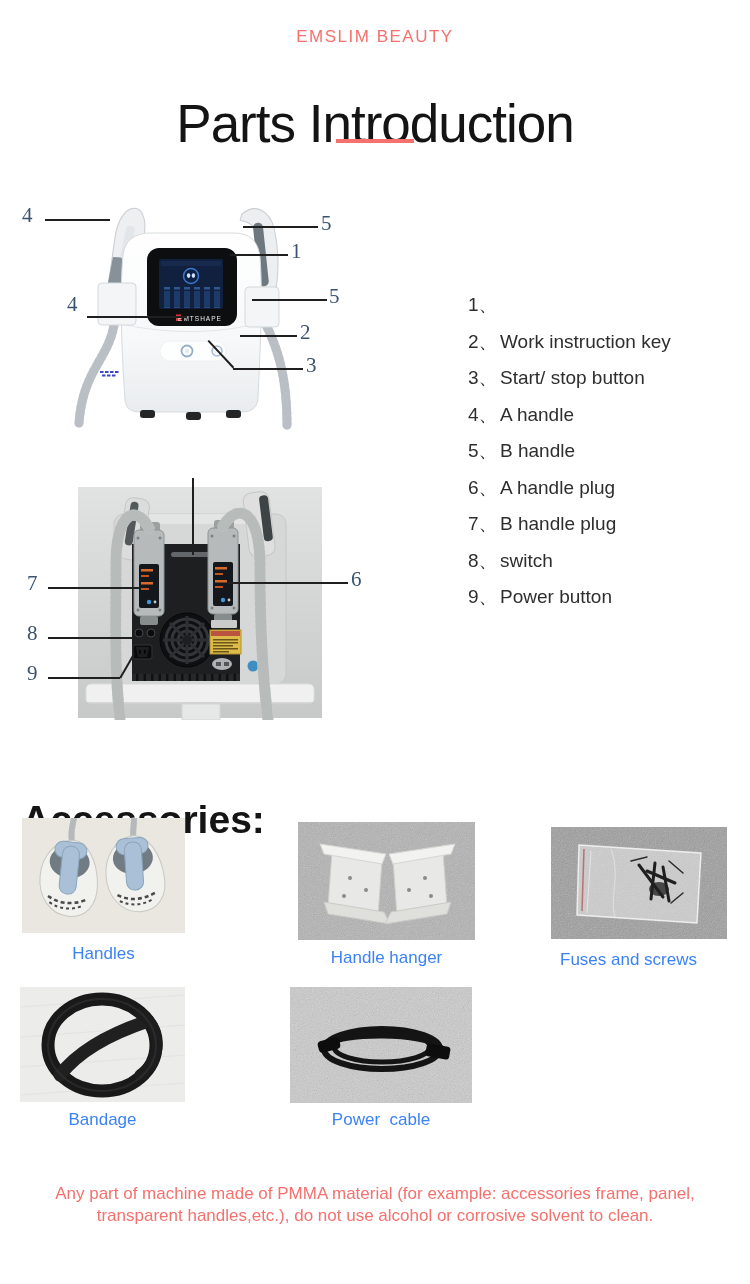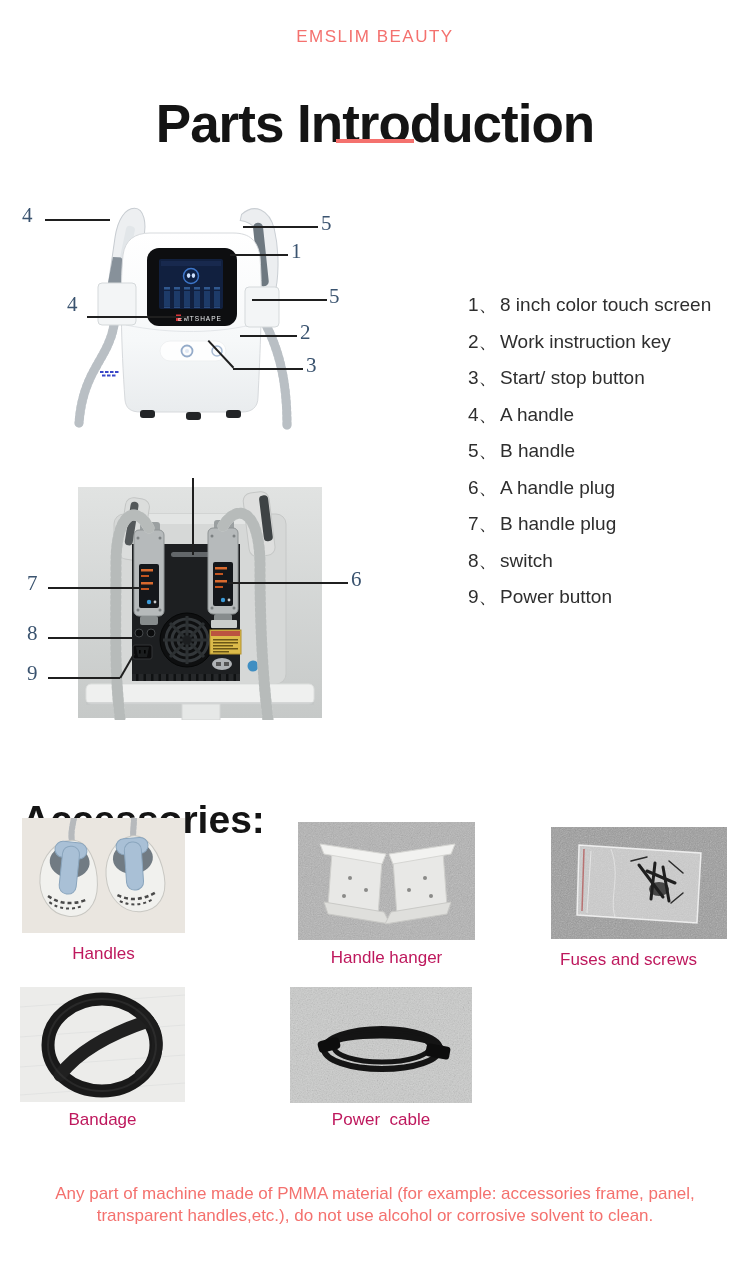--- a/index.html
+++ b/index.html
@@ -5,37 +5,37 @@
   html,body{margin:0;padding:0;}
   body{
     width:750px;height:1284px;position:relative;background:#ffffff;
     font-family:"Liberation Sans","DejaVu Sans",sans-serif;overflow:hidden;
   }
   .abs{position:absolute;}
   
   .brand{position:absolute;top:27px;left:0;width:100%;text-align:center;
     font-size:17px;letter-spacing:1.5px;color:#f4716e;}
   .title{position:absolute;top:57px;left:0;width:100%;text-align:center;
-    font-size:53px;letter-spacing:-1px;color:#141414;font-weight:700;}
+    font-size:53px;letter-spacing:-1px;color:#141414;font-weight:400;}
   .title-underline{position:absolute;top:139px;left:336px;width:78px;height:4px;background:#f4716e;}
   
   .co-num{position:absolute;font-family:"Liberation Serif","DejaVu Serif",serif;
     font-size:21px;line-height:1;color:#3a536f;}
   .co-line{position:absolute;height:1.5px;background:#1f1f1f;}
   .co-vline{position:absolute;width:1.5px;background:#1f1f1f;}
   
   .parts{position:absolute;left:468px;top:294px;}
   .part-row{display:flex;font-size:19px;line-height:22px;color:#2e2e2e;margin-bottom:14.5px;}
   .part-num{width:32px;flex:none;}
   .part-label{white-space:pre;}
   
   .acc-heading{position:absolute;left:22px;top:766px;font-size:39px;color:#141414;}
   .acc-card{position:absolute;}
   .acc-caption{position:absolute;left:0;width:100%;text-align:center;font-size:17px;
-    color:#be185d;white-space:pre;}
+    color:#3b82f6;white-space:pre;}
   
   .note-line{position:absolute;left:0;width:100%;text-align:center;color:#f4716e;font-size:17px;line-height:22px;}
   figure{margin:0;}
 </style>
 </head>
 <body>
 
 <div class="brand">EMSLIM BEAUTY</div>
 <h1 class="title">Parts Introduction</h1>
 <div class="title-underline"></div>
@@ -140,21 +140,20 @@
 <div class="co-line" style="left:252px;top:299px;width:75px"></div>
 <span class="co-num" style="left:300px;top:322px">2</span>
 <div class="co-line" style="left:240px;top:335px;width:57px"></div>
 <span class="co-num" style="left:306px;top:355px">3</span>
 <div class="co-line" style="left:233px;top:368px;width:70px"></div>
 <div class="co-line" style="left:209px;top:340px;width:37px;transform:rotate(47deg);transform-origin:0 0"></div>
 
 <div class="parts">
   <div class="part-row">
       <span class="part-num"><span>1</span><span>、</span></span>
-      <span class="part-label">8 inch color touch screen</span>
     </div>
   <div class="part-row">
       <span class="part-num"><span>2</span><span>、</span></span>
       <span class="part-label">Work instruction key</span>
     </div>
   <div class="part-row">
       <span class="part-num"><span>3</span><span>、</span></span>
       <span class="part-label">Start/ stop button</span>
     </div>
   <div class="part-row">

